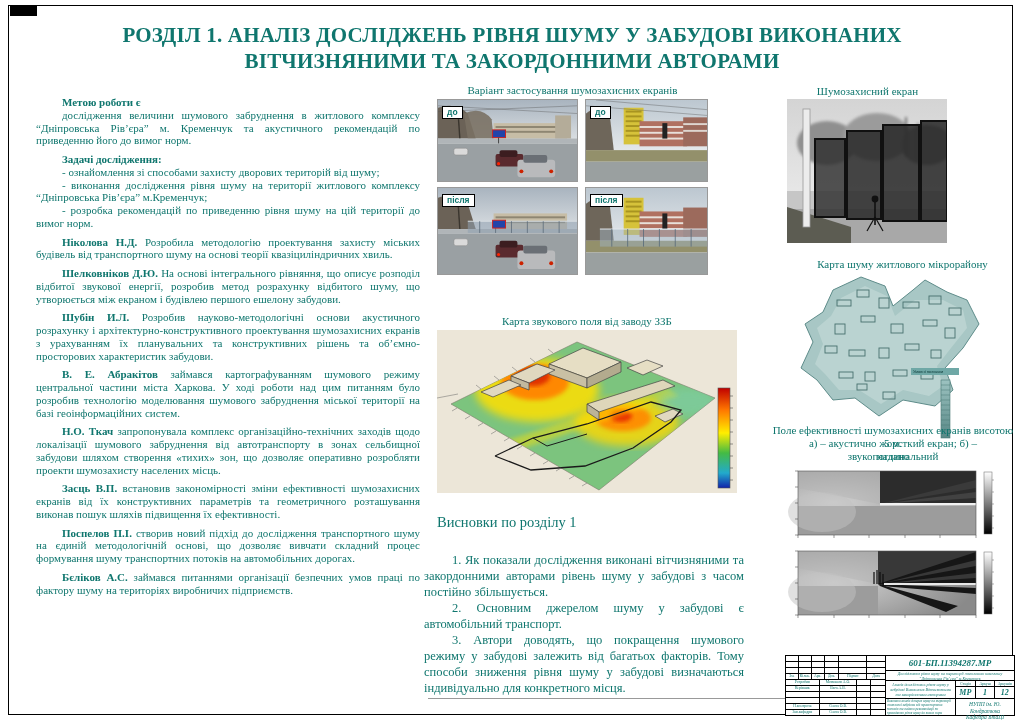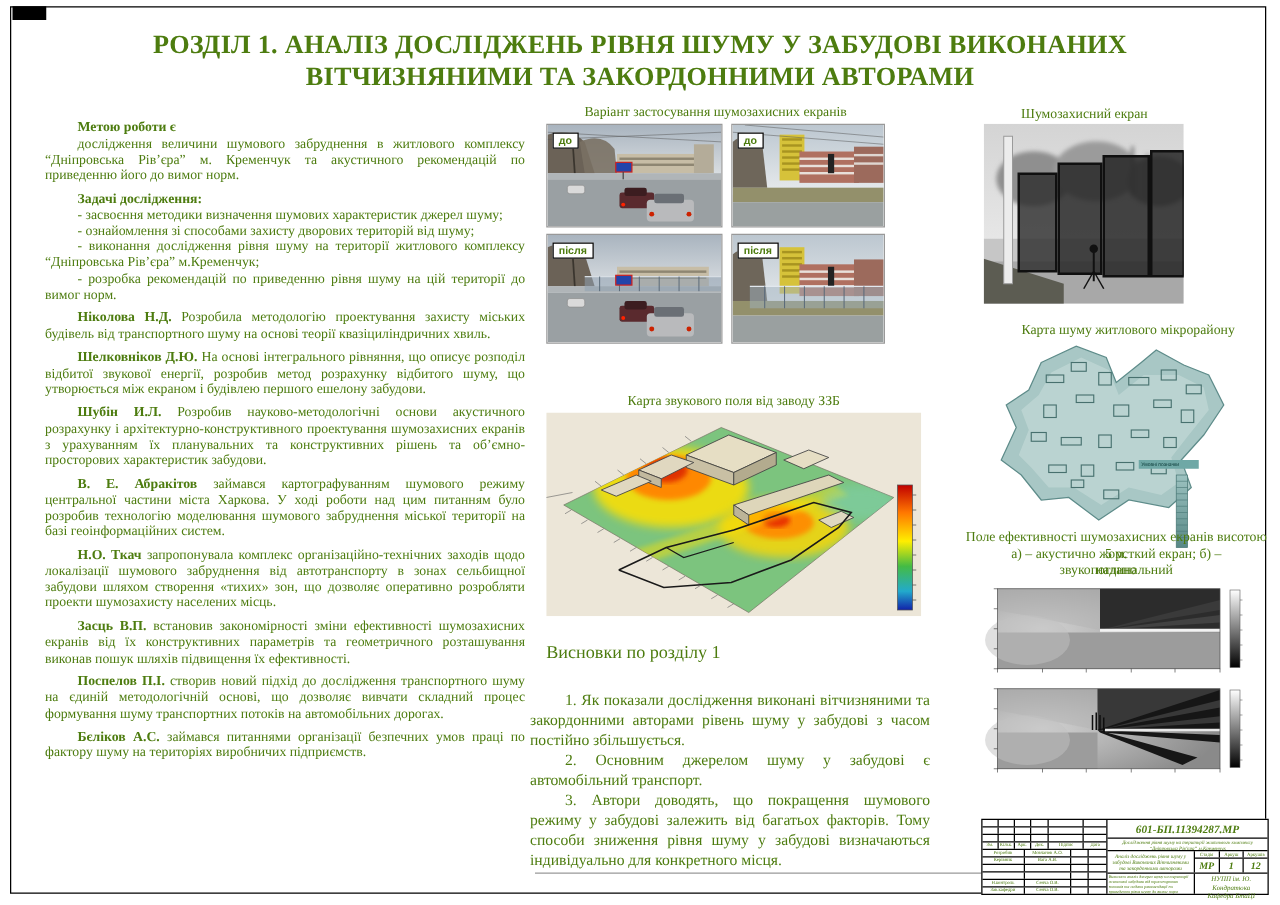--- a/index.html
+++ b/index.html
@@ -1,17 +1,17 @@
 <!DOCTYPE html>
 <html><head>
 <meta charset="utf-8">
 <style>
   html,body{margin:0;padding:0;background:#fff;}
   .page{position:relative;width:1024px;height:724px;background:#fff;outline:1px solid #9a9a9a;overflow:hidden;
-        font-family:"Liberation Serif",serif;color:#4d7c0f;}
+        font-family:"Liberation Serif",serif;color:#0f766e;}
   .frame{position:absolute;left:8px;top:5px;width:1003px;height:708px;border:1.6px solid #000;}
   .corner-mark{position:absolute;left:10px;top:5px;width:27px;height:11px;background:#000;}
   .title{position:absolute;left:0;top:22px;width:1024px;text-align:center;font-weight:bold;font-size:21px;line-height:26px;letter-spacing:.2px;}
   
   .lcol{position:absolute;left:36px;top:96px;width:384px;font-size:11px;line-height:1.16;text-align:justify;}
   .lcol p{margin:0 0 6px 0;text-indent:26px;}
   .lcol p.tight{margin-bottom:0;}
   
   .cap{position:absolute;font-size:11px;text-align:center;line-height:13px;}
   
@@ -63,21 +63,20 @@
 
   <div class="title">
     <div>РОЗДІЛ 1. АНАЛІЗ ДОСЛІДЖЕНЬ РІВНЯ ШУМУ У ЗАБУДОВІ ВИКОНАНИХ</div>
     <div>ВІТЧИЗНЯНИМИ ТА ЗАКОРДОННИМИ АВТОРАМИ</div>
   </div>
 
   <div class="lcol">
     <p class="tight"><b>Метою роботи є</b></p>
     <p>дослідження величини шумового забруднення в житлового комплексу “Дніпровська Рів’єра” м. Кременчук та акустичного рекомендацій по приведенню його до вимог норм.</p>
     <p class="tight"><b>Задачі дослідження:</b></p>
-    <p class="tight">- засвоєння  методики визначення шумових характеристик джерел шуму;</p>
     <p class="tight">- ознайомлення зі способами захисту дворових територій від шуму;</p>
     <p class="tight">- виконання дослідження рівня шуму на території житлового комплексу “Дніпровська Рів’єра” м.Кременчук;</p>
     <p>- розробка рекомендацій по приведенню рівня шуму на цій території до вимог норм.</p>
     <p><b>Ніколова Н.Д.</b><span> Розробила методологію проектування захисту міських будівель від транспортного шуму на основі теорії квазіциліндричних хвиль.</span></p>
     <p><b>Шелковніков Д.Ю.</b><span> На основі інтегрального рівняння, що описує розподіл відбитої звукової енергії, розробив метод розрахунку відбитого шуму, що утворюється між екраном і будівлею першого ешелону забудови.</span></p>
     <p><b>Шубін И.Л.</b><span>  Розробив науково-методологічні основи акустичного розрахунку і архітектурно-конструктивного проектування шумозахисних екранів з урахуванням їх планувальних та конструктивних рішень та об’ємно-просторових характеристик забудови.</span></p>
     <p><b>В. Е. Абракітов</b><span> займався картографуванням шумового режиму центральної частини міста Харкова. У ході роботи над цим питанням було розробив технологію моделювання шумового забруднення міської території на базі геоінформаційних систем.</span></p>
     <p><b>Н.О. Ткач</b><span> запропонувала комплекс організаційно-технічних заходів щодо локалізації  шумового забруднення від автотранспорту в зонах сельбищної забудови шляхом створення «тихих» зон, що дозволяє оперативно розробляти проекти шумозахисту населених місць.</span></p>
     <p><b>Засць В.П.</b><span>  встановив закономірності зміни ефективності шумозахисних екранів від їх конструктивних параметрів та геометричного розташування виконав пошук шляхів підвищення їх ефективності.</span></p>
     <p><b>Поспелов П.І.</b><span> створив новий підхід до дослідження транспортного шуму на єдиній методологічній основі, що дозволяє вивчати складний процес формування шуму транспортних потоків на автомобільних дорогах.</span></p>

